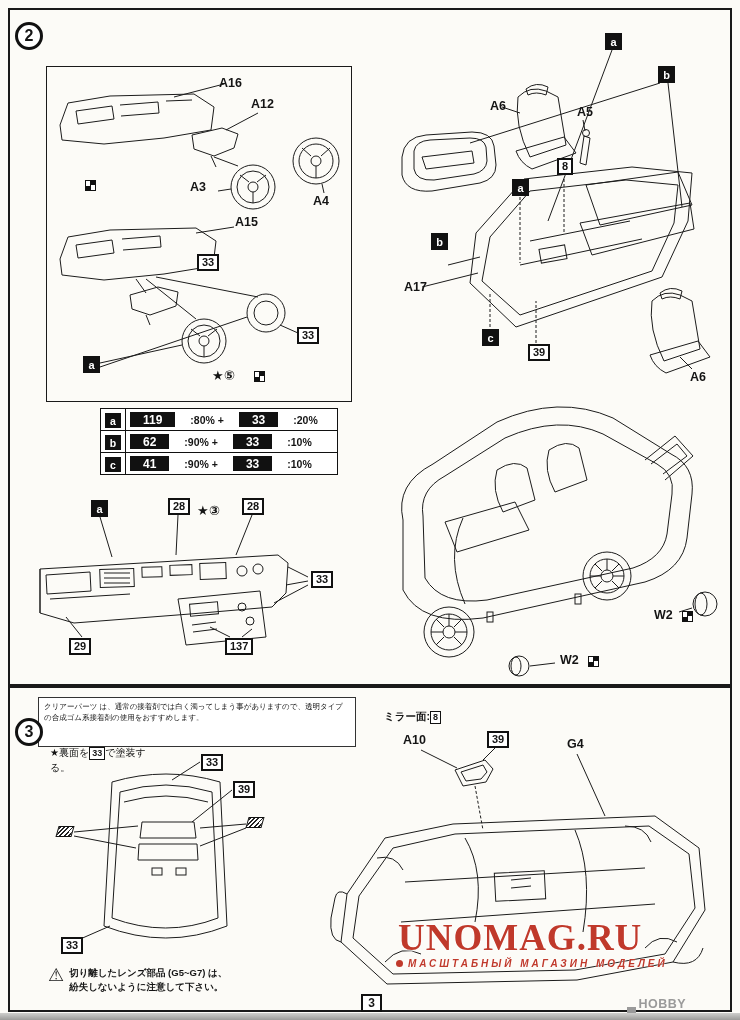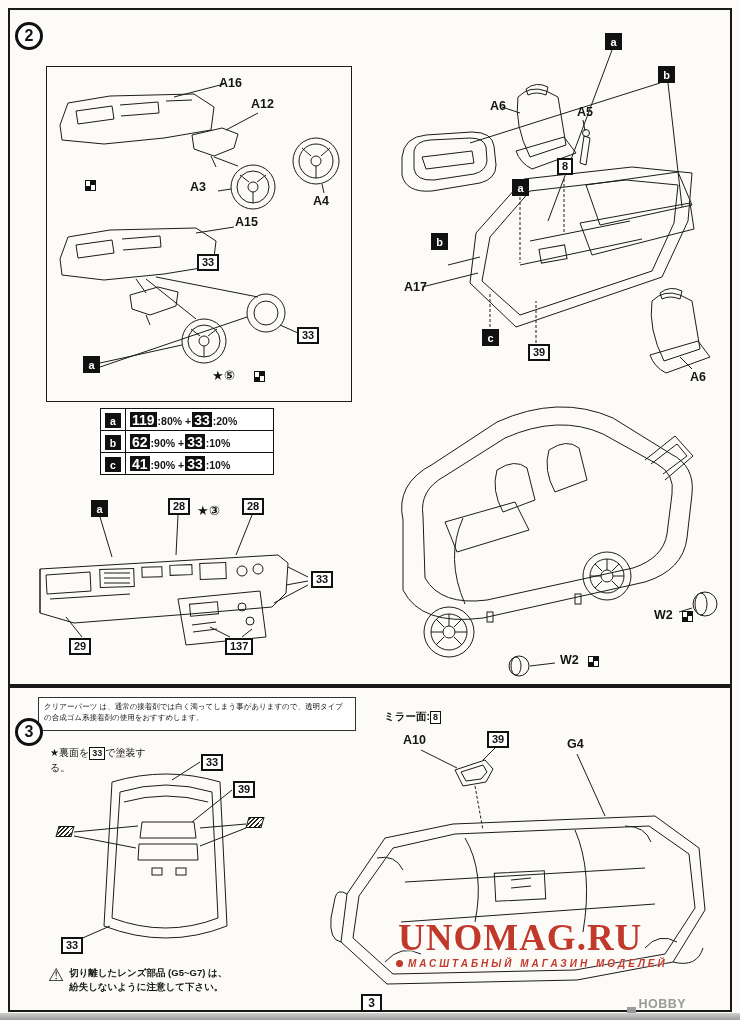--- a/index.html
+++ b/index.html
@@ -24,21 +24,21 @@
   }
   .pbox-inline { position:static; display:inline-block; border:1.5px solid #111; background:#fff;
     font-weight:bold; font-size:9px; line-height:11px; padding:0 2px; }
   .kbox {
     position:absolute; width:17px; height:17px; background:#111; color:#fff;
     display:inline-flex; align-items:center; justify-content:center;
     font-weight:bold; font-size:11px; z-index:5;
   }
   .kbox-inline { position:static; display:inline-flex; width:16px; height:15px; background:#111; color:#fff;
     align-items:center; justify-content:center; font-weight:bold; font-size:10.5px; }
-  .knum { width:auto; min-width:18px; height:15px; padding:0 2px; font-size:14px; }
+  .knum { width:auto; min-width:18px; height:15px; padding:0 13px; font-size:12px; }
   .checker {
     position:absolute; width:11px; height:11px; border:1px solid #111; z-index:5;
     background:conic-gradient(#111 0 25%, #fff 0 50%, #111 0 75%, #fff 0);
   }
   .hatchicon {
     position:absolute; width:16px; height:11px; border:1px solid #111; z-index:5;
     background:repeating-linear-gradient(125deg,#222 0 1.5px,#fff 1.5px 3.5px);
     transform:skewX(-16deg);
   }
   .star { position:absolute; font-weight:bold; font-size:13px; z-index:5; white-space:nowrap; }
@@ -47,21 +47,21 @@
     font-size:7.5px; line-height:1.5; z-index:5;
   }
   .jtext { font-size:10px; line-height:1.5; }
   .warnrow { position:absolute; display:flex; gap:5px; align-items:flex-start; z-index:5; }
   .warnicon { font-size:18px; line-height:1; }
   .warntext { font-size:9.5px; line-height:1.45; font-weight:bold; white-space:nowrap; }
   .ptable { position:absolute; border-collapse:collapse; background:#fff; z-index:5; }
   .ptable td { border:1.5px solid #111; height:22px; }
   .ptable .keycell { width:25px; text-align:center; }
   .ptable .mixcell { width:148px; padding:0 4px; font-weight:bold; font-size:10.5px; white-space:nowrap; }
-  .mixtext { margin:0 1px; }
+  .mixtext { margin:0 15px; }
   .wm-title {
     position:absolute; font-family:"Liberation Serif","DejaVu Serif",serif;
     font-weight:bold; font-size:37px; letter-spacing:1px; color:#c0392b; z-index:8;
     text-shadow:0 0 3px #fff, 0 0 3px #fff;
   }
   .wm-sub {
     position:absolute; font-weight:bold; font-size:10px; letter-spacing:3px; color:#c0392b; z-index:8;
     display:flex; align-items:center; gap:5px; text-shadow:0 0 2px #fff;font-style:italic;
   }
   .red-dot { width:7px; height:7px; border-radius:50%; background:#c0392b; display:inline-block; }
@@ -302,21 +302,21 @@
     <line x1="185" y1="268" x2="210" y2="265"></line>
   </svg>
 
   <div class="plabel" style="left:654px; top:608px;">W2</div>
   <div class="checker" style="left:682px; top:611px;"></div>
   <div class="plabel" style="left:560px; top:653px;">W2</div>
   <div class="checker" style="left:588px; top:656px;"></div>
 
   <div class="step-circle" style="left:15px; top:718px;">3</div>
 
-  <div class="notebox" style="left:38px; top:697px; width:318px; height:34px;">
+  <div class="notebox" style="left:38px; top:697px; width:318px; height:50px;">
     <div>クリアーパーツ は、通常の接着剤では白く濁ってしまう事がありますので、透明タイプの合成ゴム系接着剤の使用をおすすめします。</div>
   </div>
 
   <div class="abs jtext" style="left:50px; top:745px; width:96px; z-index:5;">
     <span>★裏面を</span><span class="pbox-inline">33</span><span>で塗装する。</span>
   </div>
 
   <svg class="draw" style="left:60px; top:750px;" width="200" height="222" viewBox="0 0 200 222">
     <path d="M52 32 Q106 16 160 32 L167 176 Q106 200 44 176 Z" fill="#fff"></path>
     <path d="M60 42 Q106 28 152 42 L158 168 Q106 188 52 168 Z"></path>

